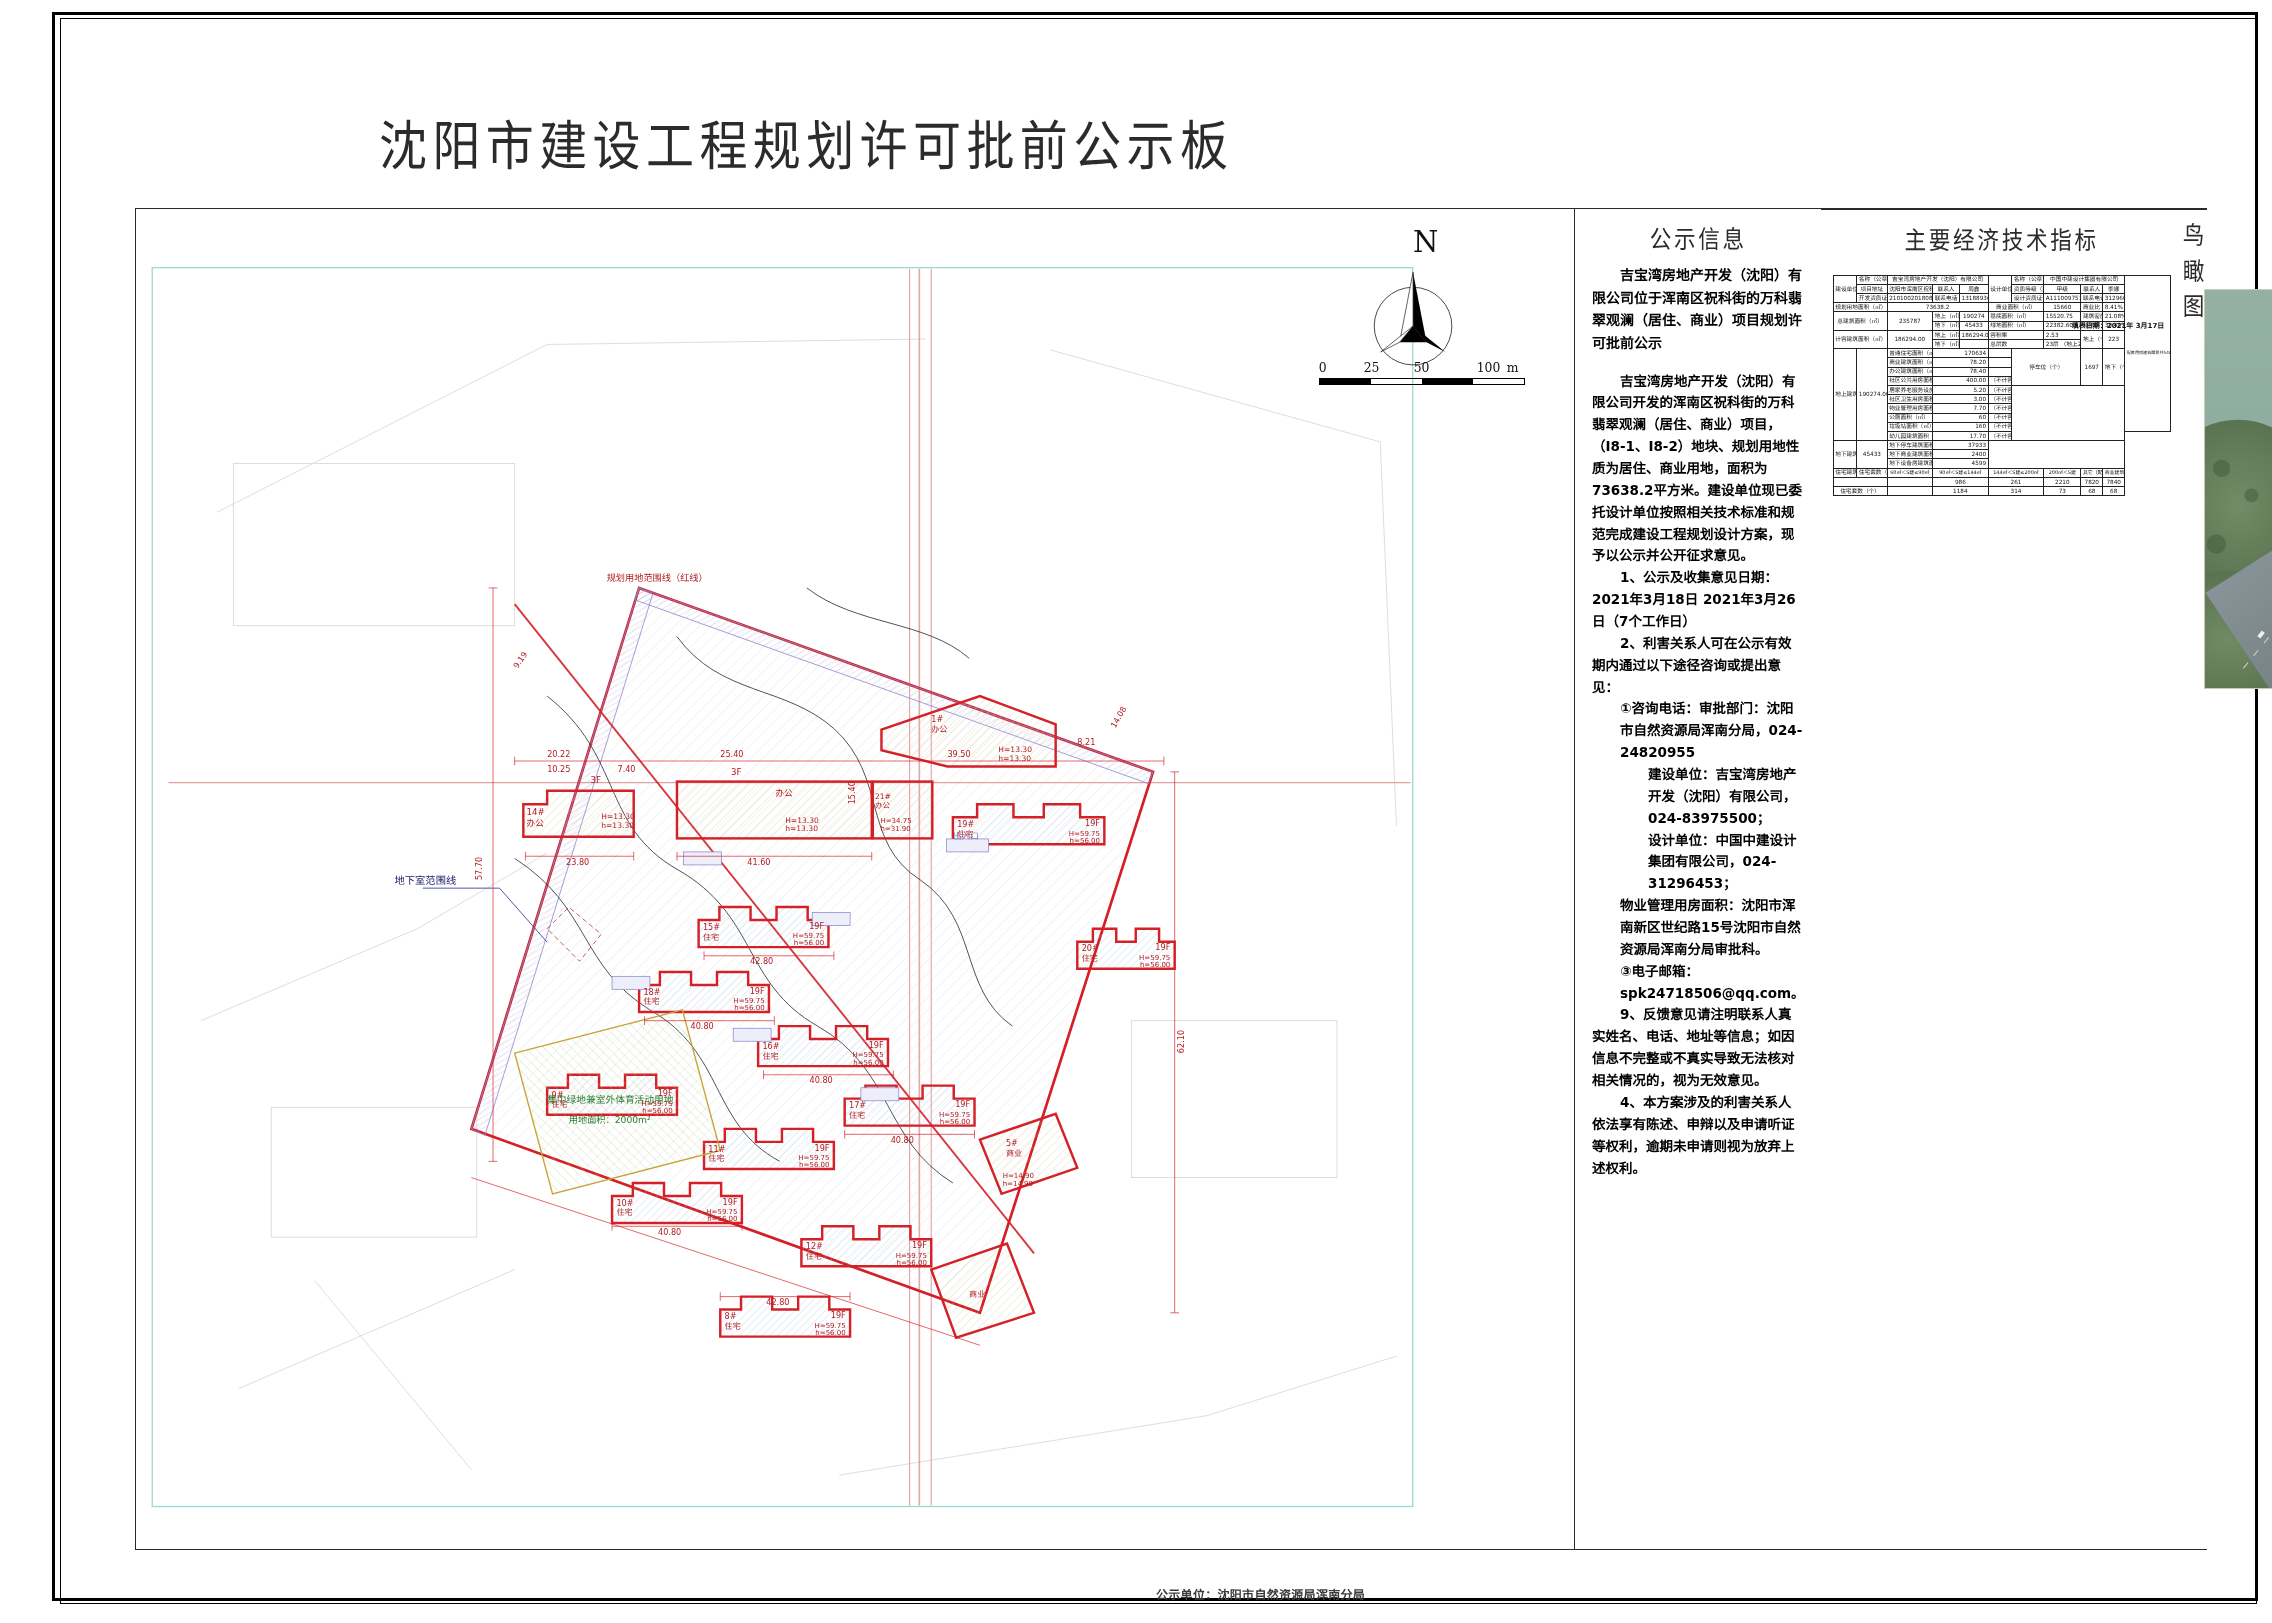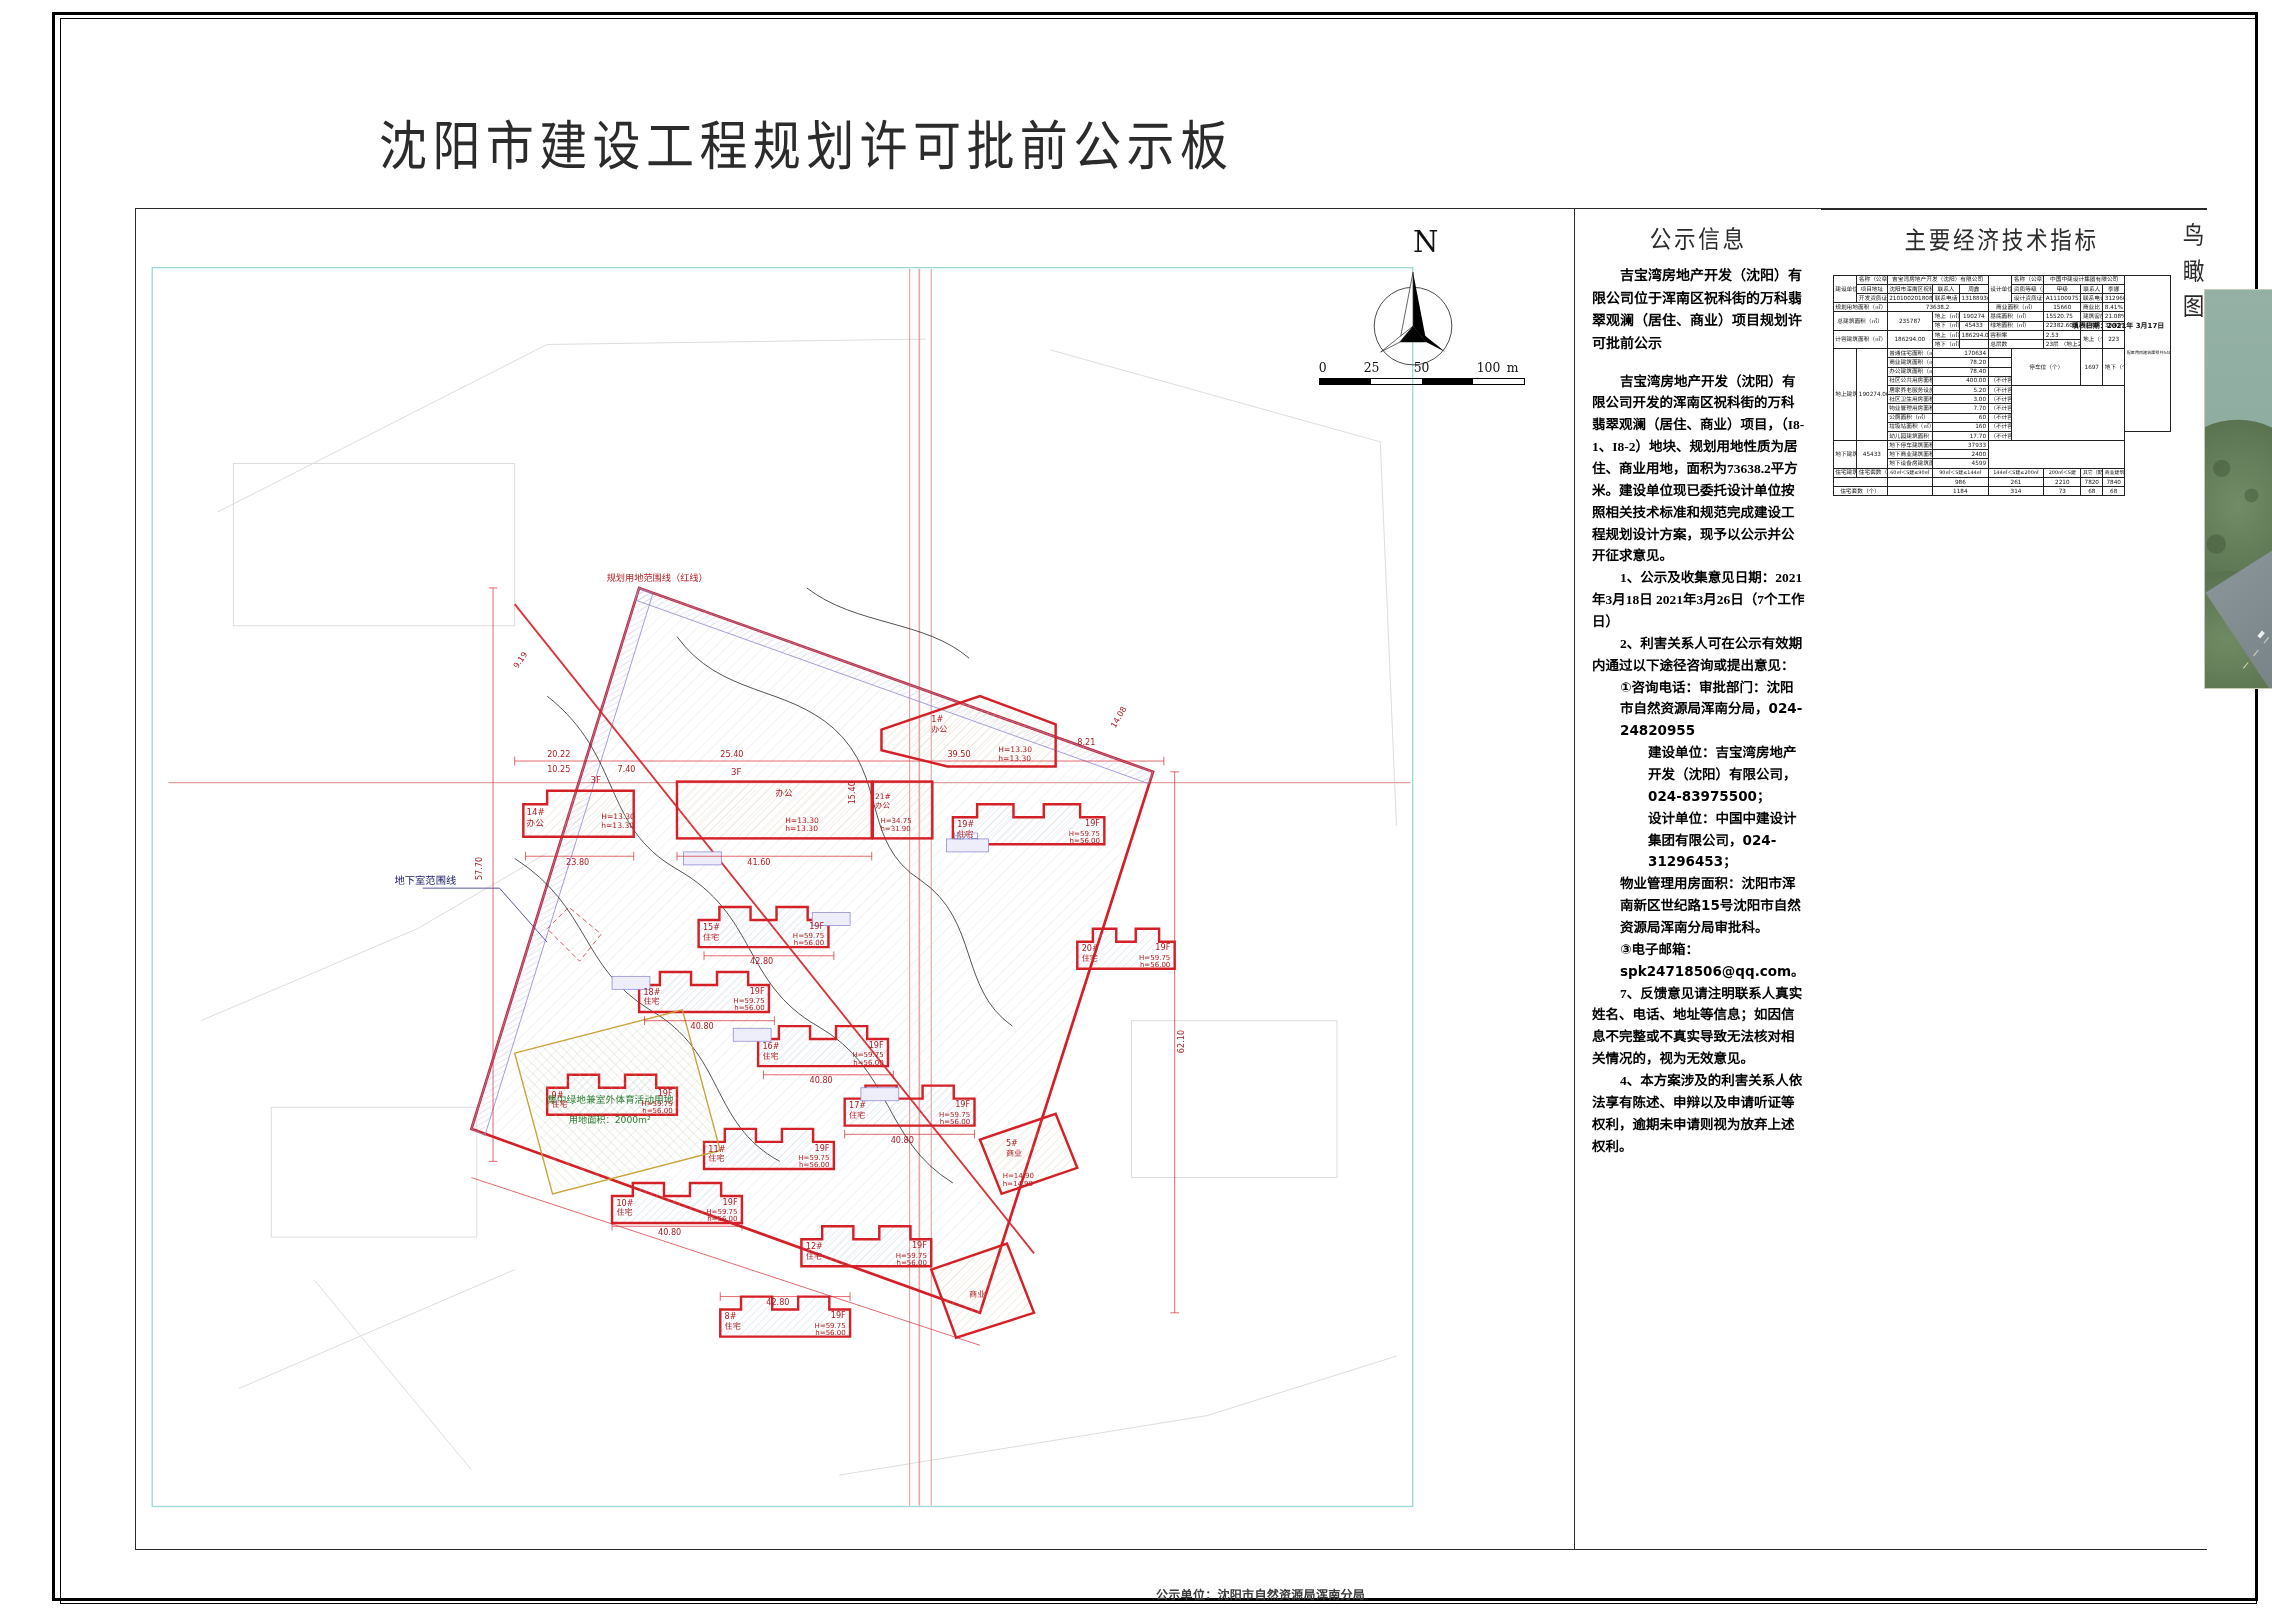--- a/index.html
+++ b/index.html
@@ -125,21 +125,21 @@
     font-family: "DejaVu Sans", "Liberation Sans", sans-serif;
   }
   #notice-body { margin-top: 16px; }
   #notice-body p {
     font-size: 13.5px;
     line-height: 1.62;
     color: #000;
     font-weight: bold;
     font-family: "DejaVu Sans", "Liberation Sans", sans-serif;
   }
-  #notice-body p.ind1 { text-indent: 28px; font-family: Liberation Serif, serif; }
+  #notice-body p.ind1 { text-indent: 28px; }
   #notice-body p.ind2 { padding-left: 28px; }
   #notice-body p.ind3 { padding-left: 56px; }
   #notice-sign {
     margin-top: 18.4px;
     text-align: right;
     padding-right: 49px;
     font-size: 13.5px;
     font-weight: bold;
     line-height: 1.6;
     color: #000;
@@ -517,21 +517,21 @@
 
         <div id="notice-body">
           <p class="ind1">吉宝湾房地产开发（沈阳）有限公司开发的浑南区祝科街的万科翡翠观澜（居住、商业）项目，（I8-1、I8-2）地块、规划用地性质为居住、商业用地，面积为73638.2平方米。建设单位现已委托设计单位按照相关技术标准和规范完成建设工程规划设计方案，现予以公示并公开征求意见。</p>
           <p class="ind1">1、公示及收集意见日期：2021年3月18日   2021年3月26日（7个工作日）</p>
           <p class="ind1">2、利害关系人可在公示有效期内通过以下途径咨询或提出意见：</p>
           <p class="ind2">①咨询电话：审批部门：沈阳市自然资源局浑南分局，024-24820955</p>
           <p class="ind3">建设单位：吉宝湾房地产开发（沈阳）有限公司，024-83975500；</p>
           <p class="ind3">设计单位：中国中建设计集团有限公司，024-31296453；</p>
           <p class="ind2">物业管理用房面积：沈阳市浑南新区世纪路15号沈阳市自然资源局浑南分局审批科。</p>
           <p class="ind2">③电子邮箱：spk24718506@qq.com。</p>
-          <p class="ind1">7、反馈意见请注明联系人真实姓名、电话、地址等信息；如因信息不完整或不真实导致无法核对相关情况的，视为无效意见。</p>
+          <p class="ind1">9、反馈意见请注明联系人真实姓名、电话、地址等信息；如因信息不完整或不真实导致无法核对相关情况的，视为无效意见。</p>
           <p class="ind1">4、本方案涉及的利害关系人依法享有陈述、申辩以及申请听证等权利，逾期未申请则视为放弃上述权利。</p>
         </div>
 
       </div>
 
       <div class="panel" id="indicators-panel">
         <div class="panel-title">主要经济技术指标</div>
         <div id="tbl-meta">填表日期：2021年  3月17日</div>
 
         <div id="tbl-wrap">

